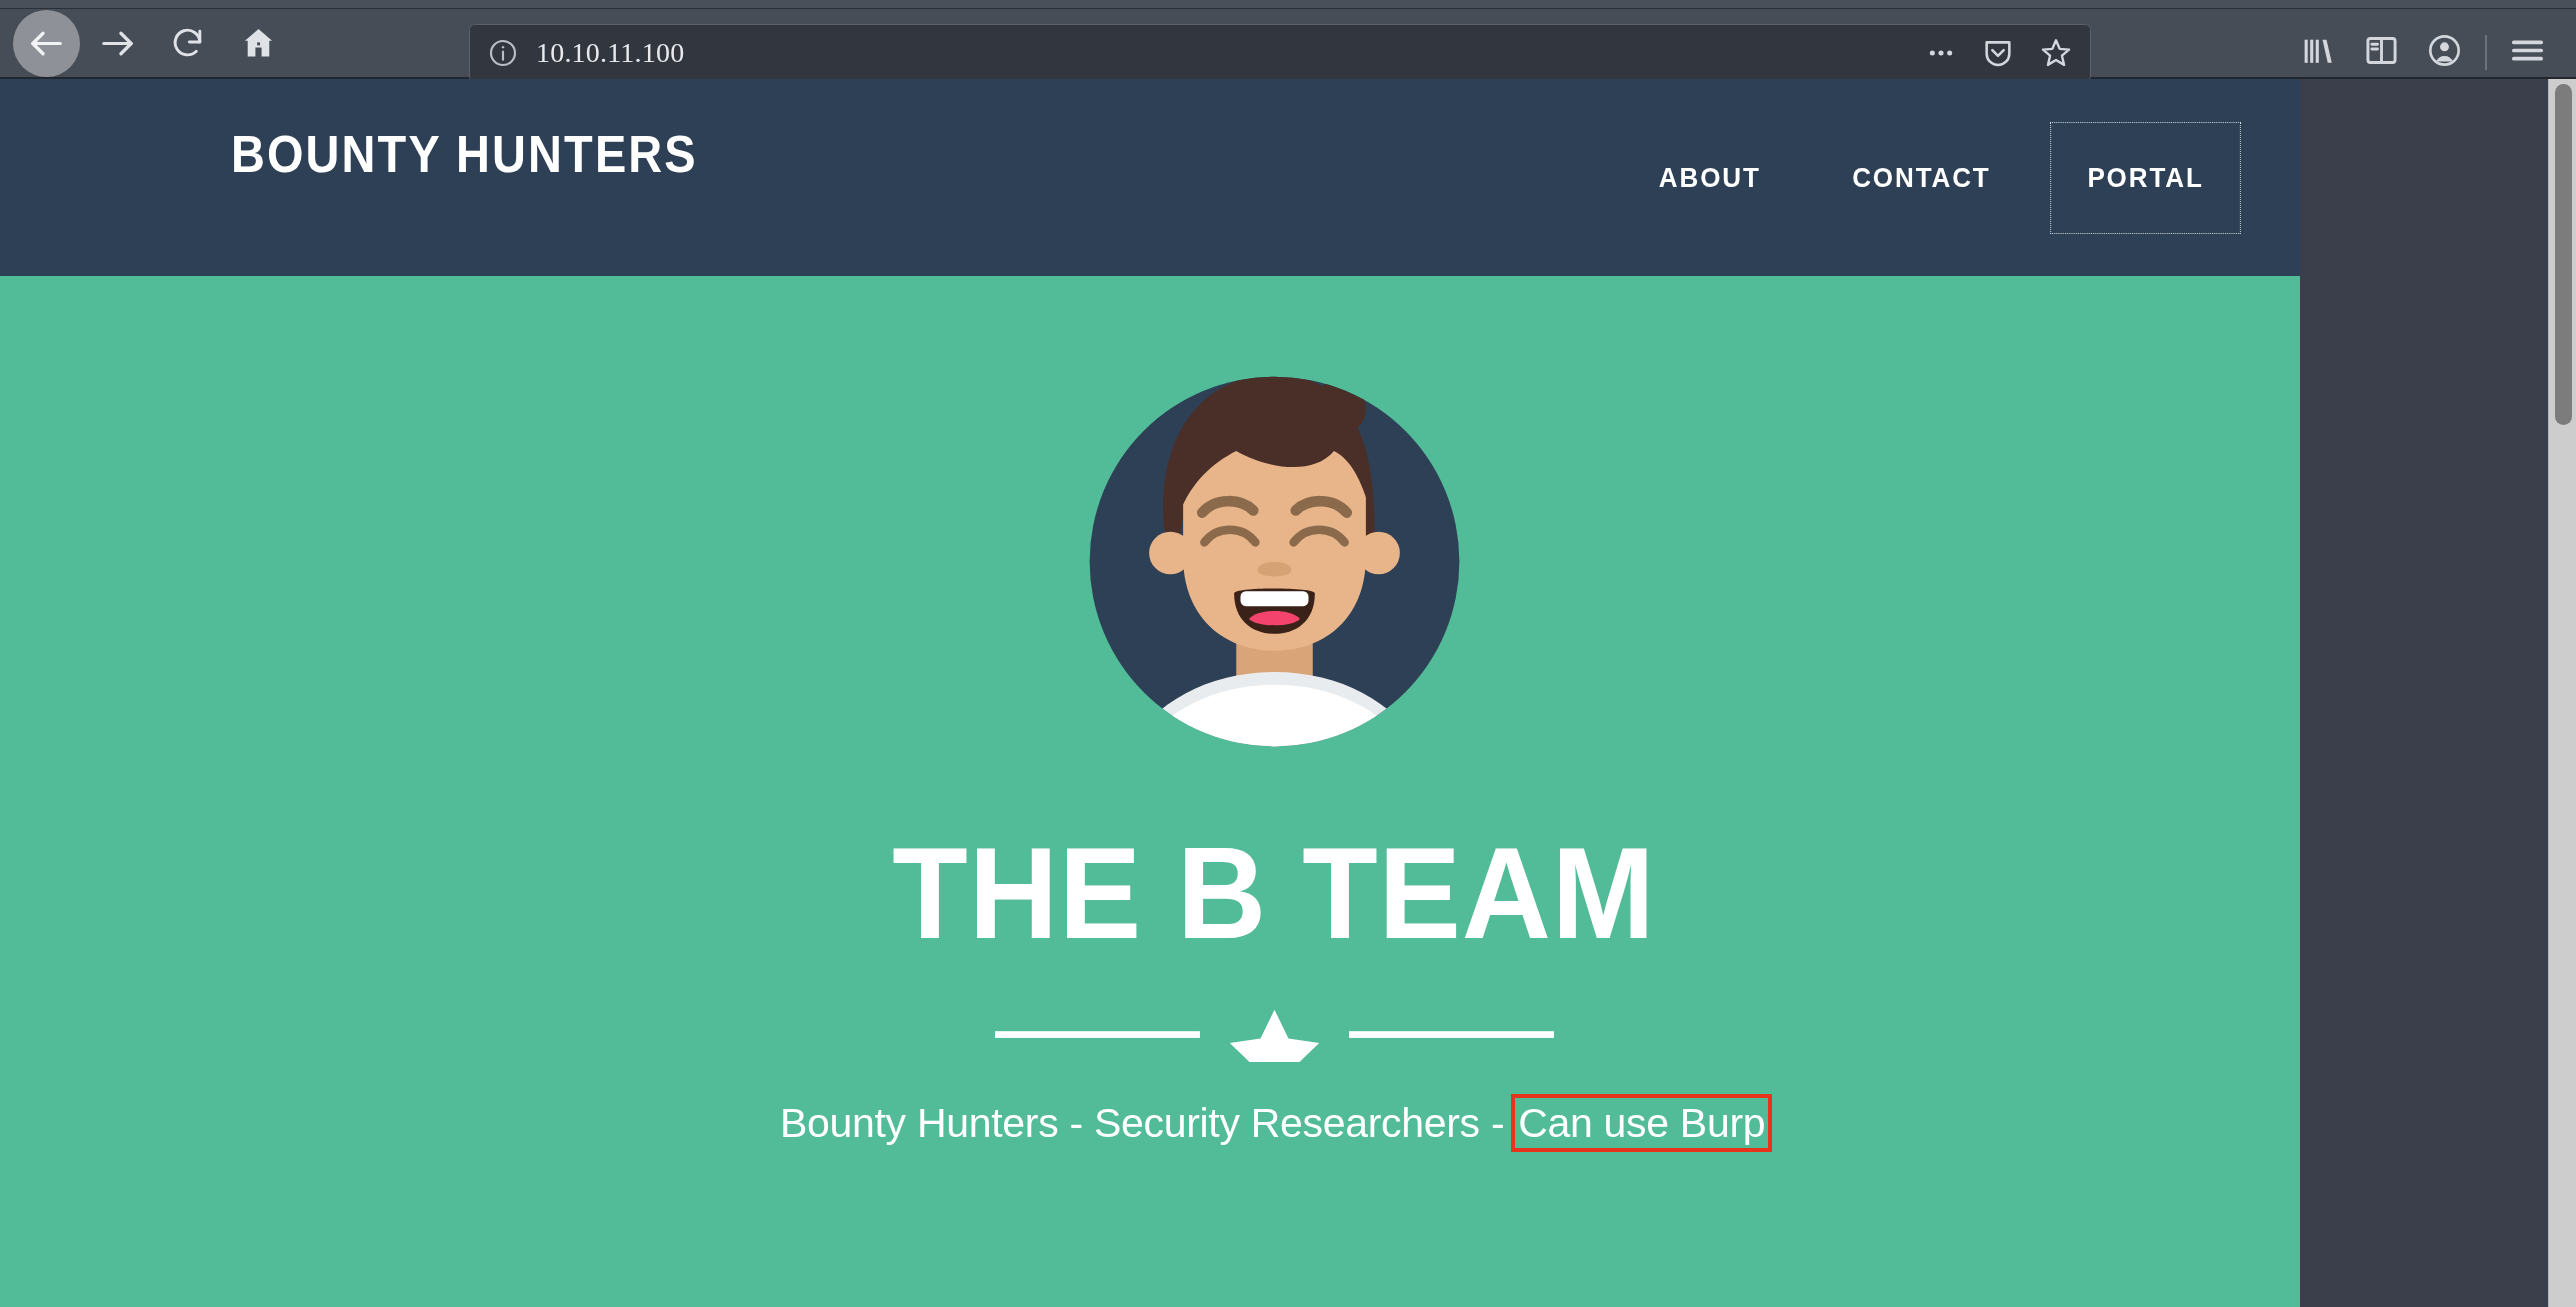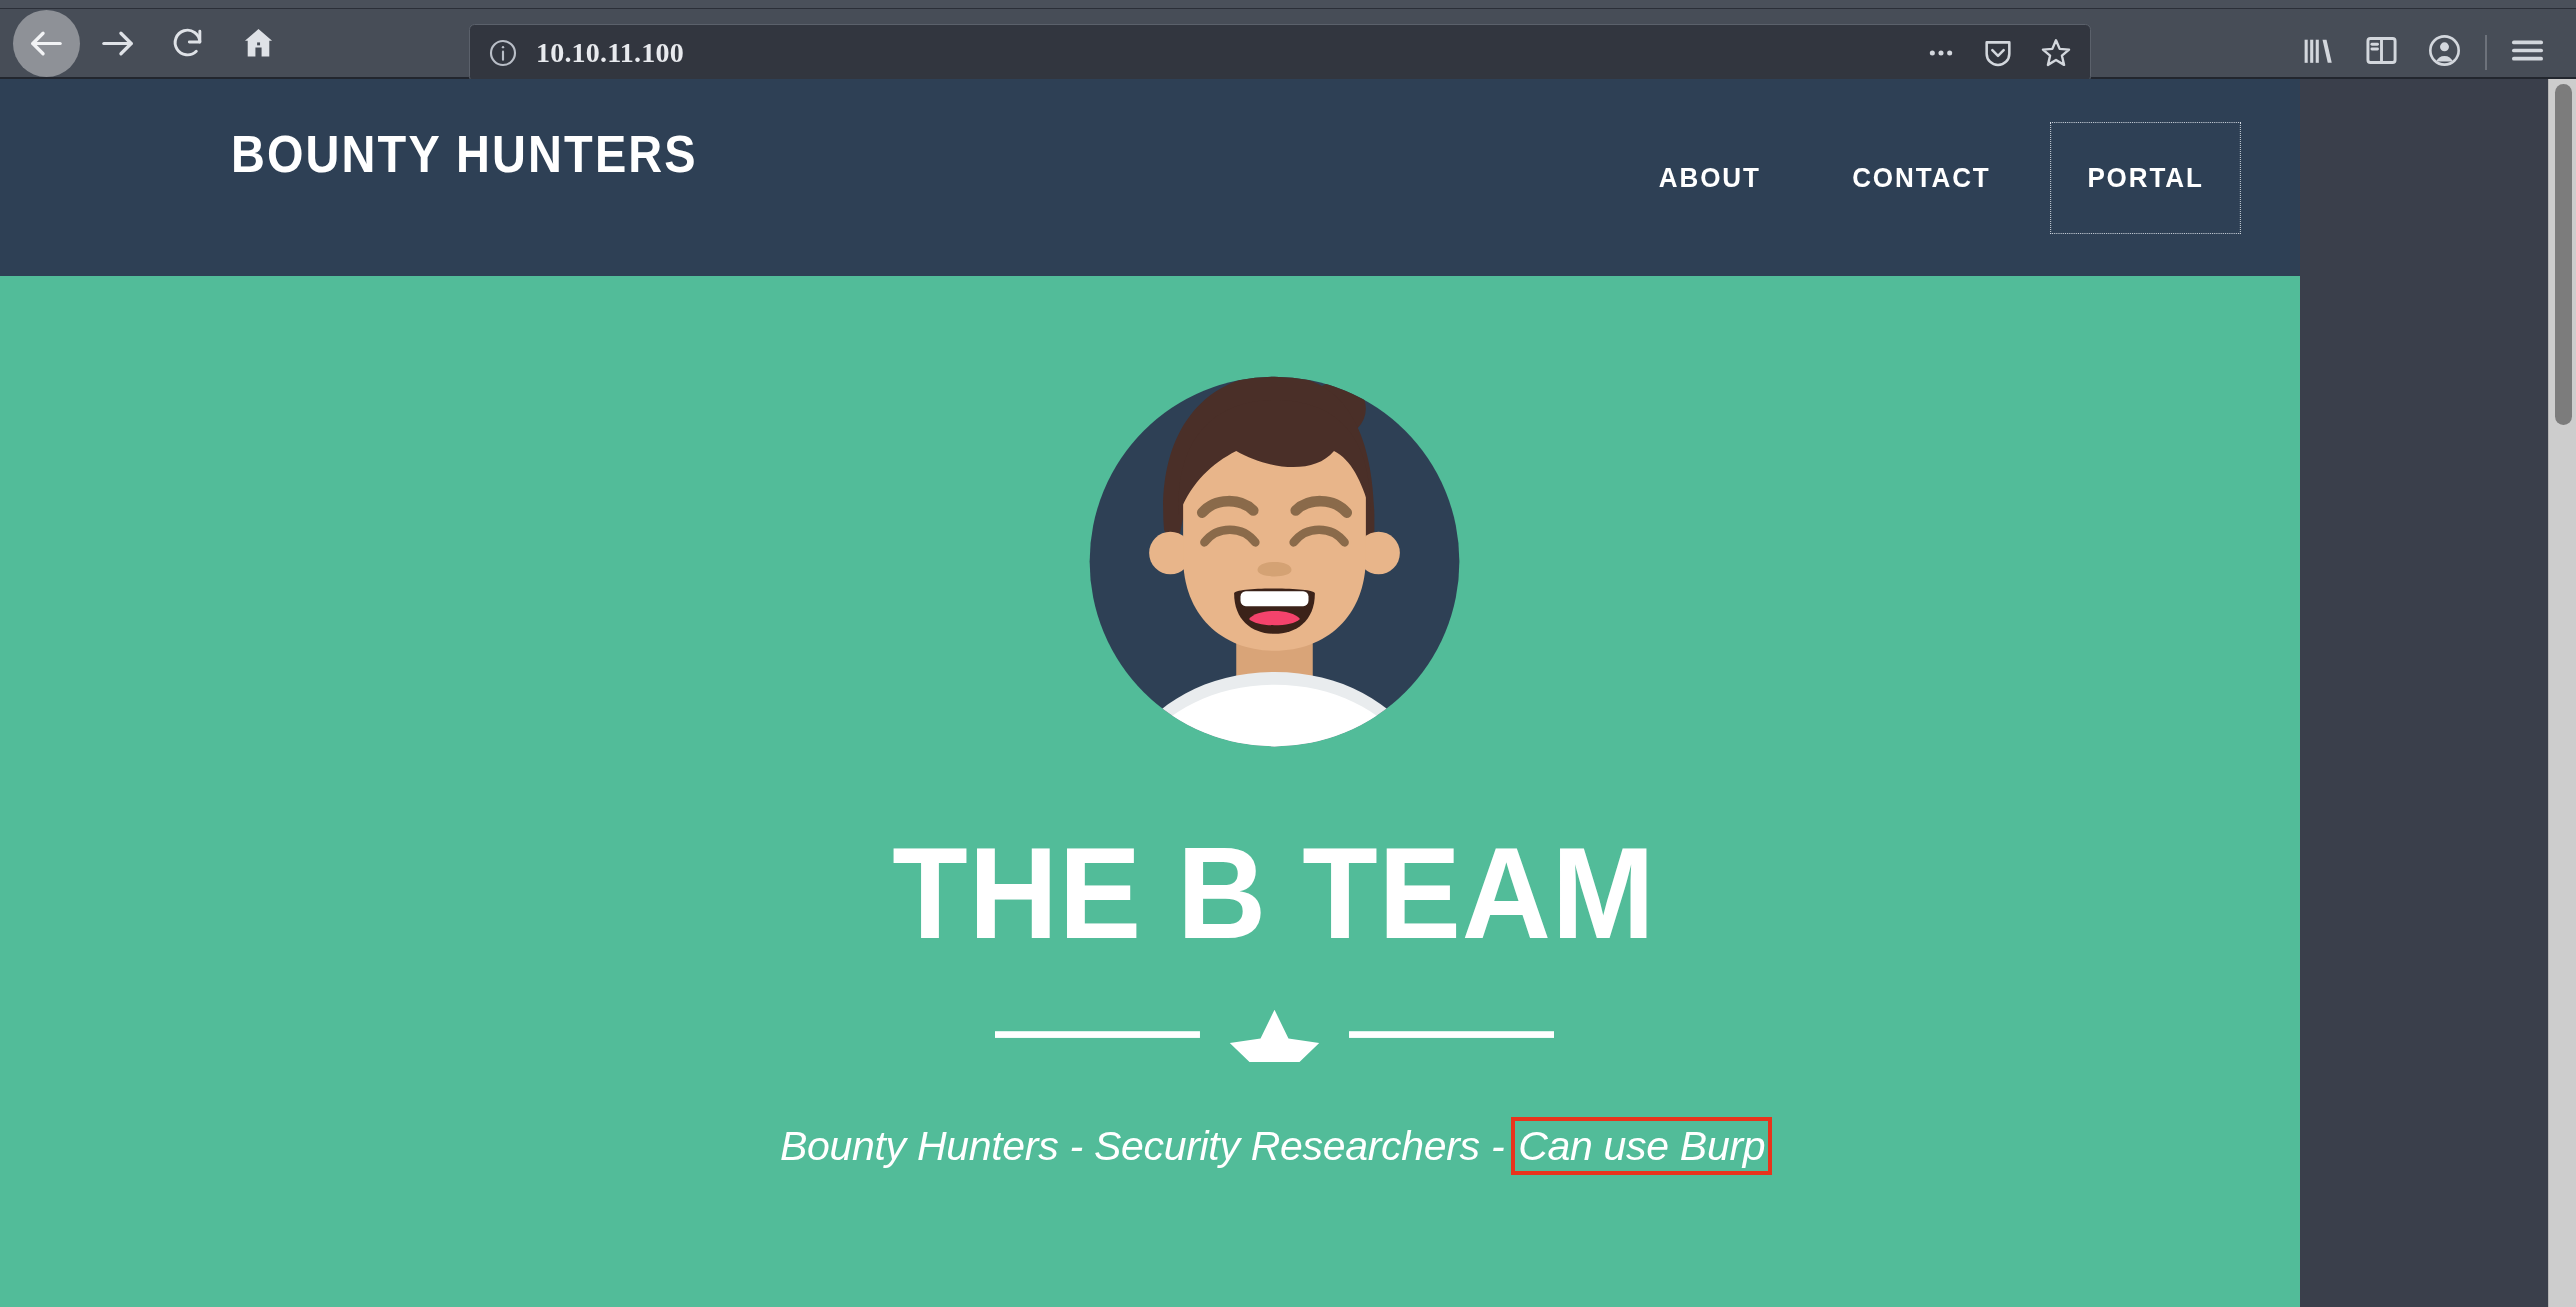--- a/index.html
+++ b/index.html
@@ -56,21 +56,20 @@
   #urlbar {
     position: absolute;
     left: 469px; top: 15px;
     width: 1622px; height: 58px;
     background: #32363f;
     border: 0.9px solid #5b616b;
     border-radius: 5.6px;
     display: flex;
     align-items: center;
     padding: 0 17px;
-    font-weight: bold;
   }
   #identity-icon { flex: 0 0 auto; margin-right: 17px; display:flex; }
   #url-text {
     color: #e8eaee;
     font-family: "Liberation Serif", serif;
     font-size: 28px;
     letter-spacing: 0.2px;
     white-space: nowrap;
     flex: 1 1 auto;
   }
@@ -176,28 +175,27 @@
   }
 
   #divider {
     margin: 48px auto 0;
     width: 559px;
     height: 56px;
     display: block;
   }
 
   #hero-tagline {
-    margin-top: 60px;
+    margin-top: 37px;
     color: #ffffff;
     font-size: 41px;
     font-weight: 300;
     letter-spacing: -0.3px;
     line-height: 1.2;
     white-space: nowrap;
-    font-style: italic;
   }
   #tagline-burp {
     outline: 4.7px solid #e8341c;
     outline-offset: 0.9px;
     padding: 1.9px 2.8px;
   }
 
   
   #page-scrollbar {
     position: absolute;

